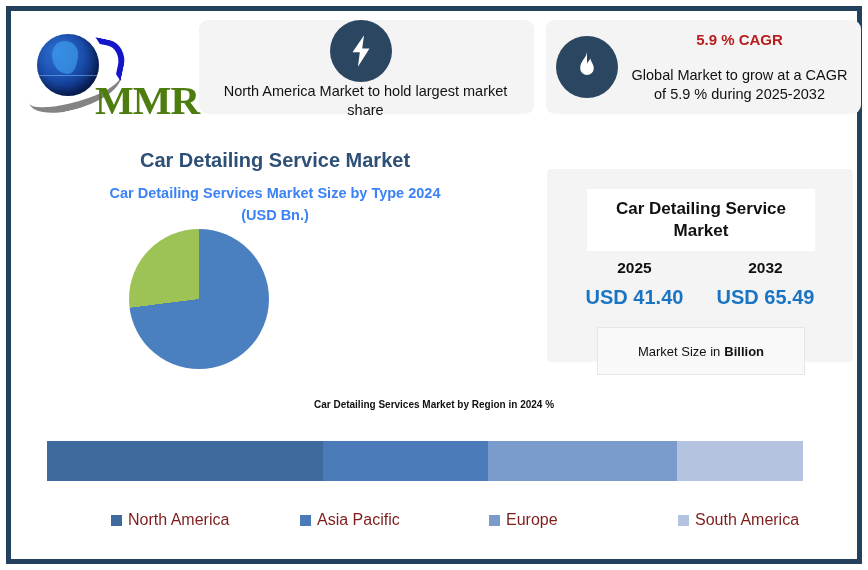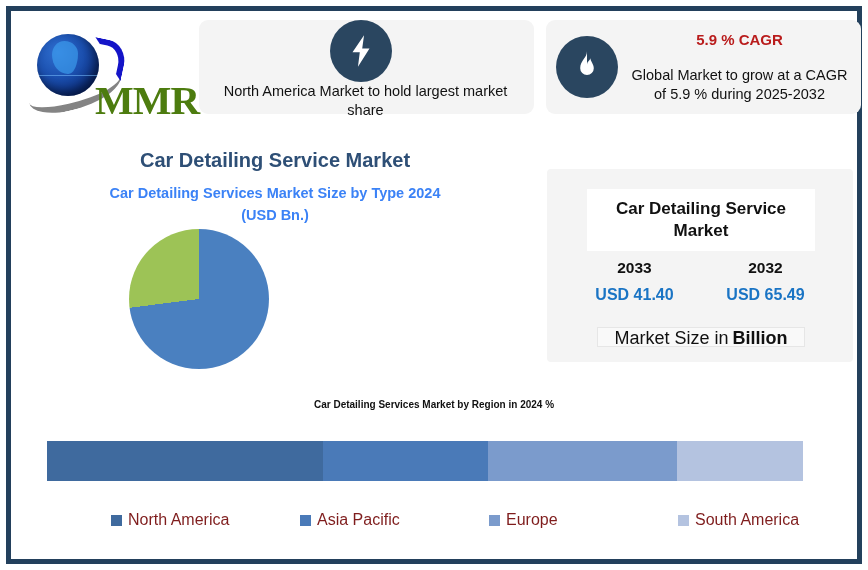--- a/index.html
+++ b/index.html
@@ -219,34 +219,35 @@
     flex: 1 1 50%;
     text-align: center;
   }
   .panel-year {
     font-size: 15.5px;
     font-weight: bold;
     color: #111111;
   }
   .panel-val {
     margin-top: 9px;
-    font-size: 16px;
+    font-size: 20px;
     font-weight: bold;
     color: #1a74c4;
   }
   .panel-foot {
     position: absolute;
     left: 50px; top: 158px;
-    width: 208px; height: 20px;
+    width: 208px; height: 48px;
     background: #f9f9f9;
     border: 1px solid #e6e6e6;
     box-sizing: border-box;
     display: flex;
+    align-items: center;
     justify-content: center;
-    font-size: 18px;
+    font-size: 13px;
     color: #111111;
   }
   .panel-foot b { margin-left: 4px; }
 
   
   .region-title {
     position: absolute;
     left: 0; top: 388px;
     width: 100%;
     text-align: center;
@@ -330,21 +331,21 @@
 
     <div class="pie-wrap">
       <div class="pie" id="pie" style="background: conic-gradient(rgb(74, 128, 192) 0deg, rgb(74, 128, 192) 262.8deg, rgb(157, 195, 86) 262.8deg, rgb(157, 195, 86) 360deg);"></div>
     </div>
 
 
     <div class="panel">
       <div class="panel-head">Car Detailing Service Market</div>
       <div class="panel-years">
         <div class="panel-col">
-          <div class="panel-year">2033</div>
+          <div class="panel-year">2025</div>
           <div class="panel-val">USD 41.40</div>
         </div>
         <div class="panel-col">
           <div class="panel-year">2032</div>
           <div class="panel-val">USD 65.49</div>
         </div>
       </div>
       <div class="panel-foot">
         <span>Market Size in</span>
         <b>Billion</b>

